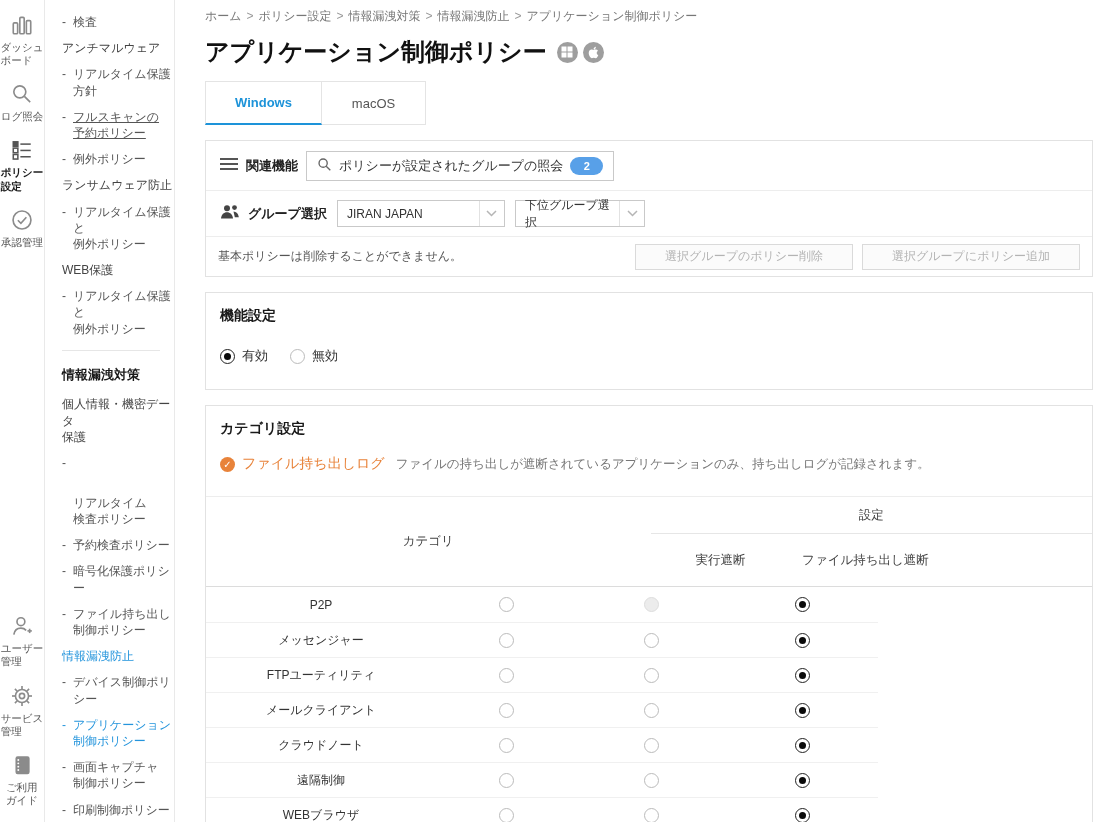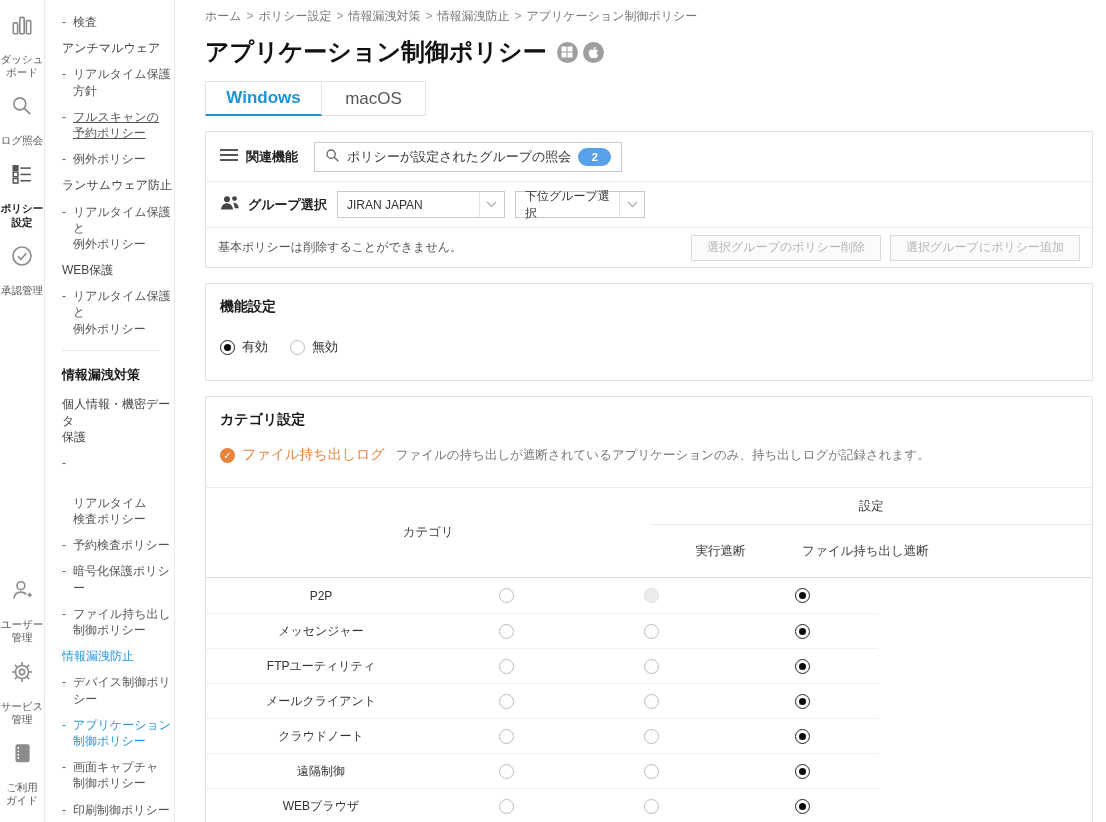--- a/index.html
+++ b/index.html
@@ -8,22 +8,22 @@
     width:1106px; height:822px; overflow:hidden; background:#fff;
     font-family:"Liberation Sans","DejaVu Sans",sans-serif; color:#333;
   }
   .app { display:flex; height:100%; }
 
   
   .rail { width:45px; flex:0 0 45px; border-right:1px solid #e9e9e9;
           display:flex; flex-direction:column; align-items:center; padding-top:13px; }
   .rail-item { display:flex; flex-direction:column; align-items:center;
                margin-bottom:15px; cursor:pointer; }
-  .rail-item .rlbl { font-size:10.5px; color:#555; text-align:center;
-                     white-space:pre-line; line-height:1.25; margin-top:12px; }
+  .rail-item .rlbl { font-size:10.5px; color:#555; text-align:left;
+                     white-space:pre-line; line-height:1.25; margin-top:0; }
   .rail-item.active .rlbl { color:#1a1a1a; font-weight:bold; }
   .rail-spacer { flex:1; }
   .ric { stroke:#8b8b8b; fill:none; stroke-width:1.5; }
 
   
   .sidebar { width:130px; flex:0 0 130px; border-right:1px solid #e9e9e9;
              padding:14px 0 0 17px; overflow:hidden; font-size:12px; line-height:1.35; }
   .sb-item { display:flex; color:#555; margin-bottom:10px; cursor:pointer; }
   .sb-item .dash { width:11px; flex:0 0 11px; }
   .sb-item .slbl { white-space:pre-line; }
@@ -36,49 +36,49 @@
   .content { flex:1; padding:8px 13px 0 30px; overflow:hidden; }
   .breadcrumb { font-size:12px; color:#777; margin-bottom:11px; }
   .breadcrumb .sep { color:#999; margin:0 5px; }
   .title-row { display:flex; align-items:center; }
   .page-title { font-size:24px; font-weight:bold; color:#111; margin:0; }
   .plat { width:21px; height:21px; border-radius:50%; background:#9e9e9e;
           display:flex; align-items:center; justify-content:center; margin-left:5px; }
   .plat:first-of-type { margin-left:10px; }
 
   .tabs { display:flex; margin-top:13px; }
-  .tab { height:35px; border:1px solid #e4e4e4; background:#fff; display:flex;
-         align-items:center; justify-content:center; font-size:17px; color:#555; cursor:pointer; }
+  .tab { height:44px; border:1px solid #e4e4e4; background:#fff; display:flex;
+         align-items:center; justify-content:center; font-size:13px; color:#555; cursor:pointer; }
   .tab-win { width:117px; }
   .tab-mac { width:104px; border-left:none; }
   .tab.active { color:#1d93d9; font-weight:bold; border-bottom:2px solid #1d93d9; }
 
   .panel { border:1px solid #e2e2e2; margin-top:15px; background:#fff; }
   .row-a { height:50px; display:flex; align-items:center; padding:0 14px;
            border-bottom:1px solid #ededed; }
   .row-b { height:46px; display:flex; align-items:center; padding:0 14px;
            border-bottom:1px solid #ededed; }
   .row-c { height:39px; display:flex; align-items:center; padding:0 12px; }
   .bold-lbl { font-size:13px; font-weight:bold; color:#222; margin-left:8px; }
   .search-box { display:flex; align-items:center; gap:7px; border:1px solid #c9c9c9;
-                height:30px; padding:0 10px; margin-left:16px; font-size:13px;
+                height:30px; padding:0 10px; margin-left:8px; font-size:13px;
                 color:#333; cursor:pointer; }
   .badge { min-width:33px; height:18px; padding:0 8px; border-radius:9px; background:#58a0e8;
            color:#fff; font-size:11px; font-weight:bold; display:flex;
            align-items:center; justify-content:center; }
   .select { display:flex; align-items:center; justify-content:space-between;
             border:1px solid #c9c9c9; height:27px; font-size:12px; color:#333;
             padding-left:9px; margin-left:10px; cursor:pointer; background:#fff; }
   .sel-1 { width:168px; } .sel-2 { width:130px; }
   .select .chev { width:25px; height:100%; border-left:1px solid #e2e2e2;
                   display:flex; align-items:center; justify-content:center; }
   .note-text { font-size:12px; color:#555; }
   .row-c .spacer { flex:1; }
   .btn-disabled { font-size:12px; color:#b3b3b3; background:#fbfbfb;
-                  border:1px solid #dadada; height:26px; padding:0 15px; margin-left:9px; }
+                  border:1px solid #dadada; height:26px; padding:0 29px; margin-left:9px; }
 
   .section-title { font-size:14px; font-weight:bold; color:#1a1a1a; padding:14px 14px 0; }
   .radio-row { display:flex; align-items:flex-start; gap:22px; padding:22px 14px 24px; }
   .radio-opt { display:flex; align-items:center; gap:7px; font-size:13px; color:#333; cursor:pointer; }
   .radio { display:inline-block; width:15px; height:15px; border:1px solid #bbb;
            border-radius:50%; background:#fff; position:relative; flex:0 0 15px; }
   .radio.sel { border-color:#222; }
   .radio.sel::after { content:""; position:absolute; left:3px; top:3px; width:7px;
                       height:7px; border-radius:50%; background:#0a0a0a; }
   .radio.dis { background:#ececec; border-color:#ddd; }

